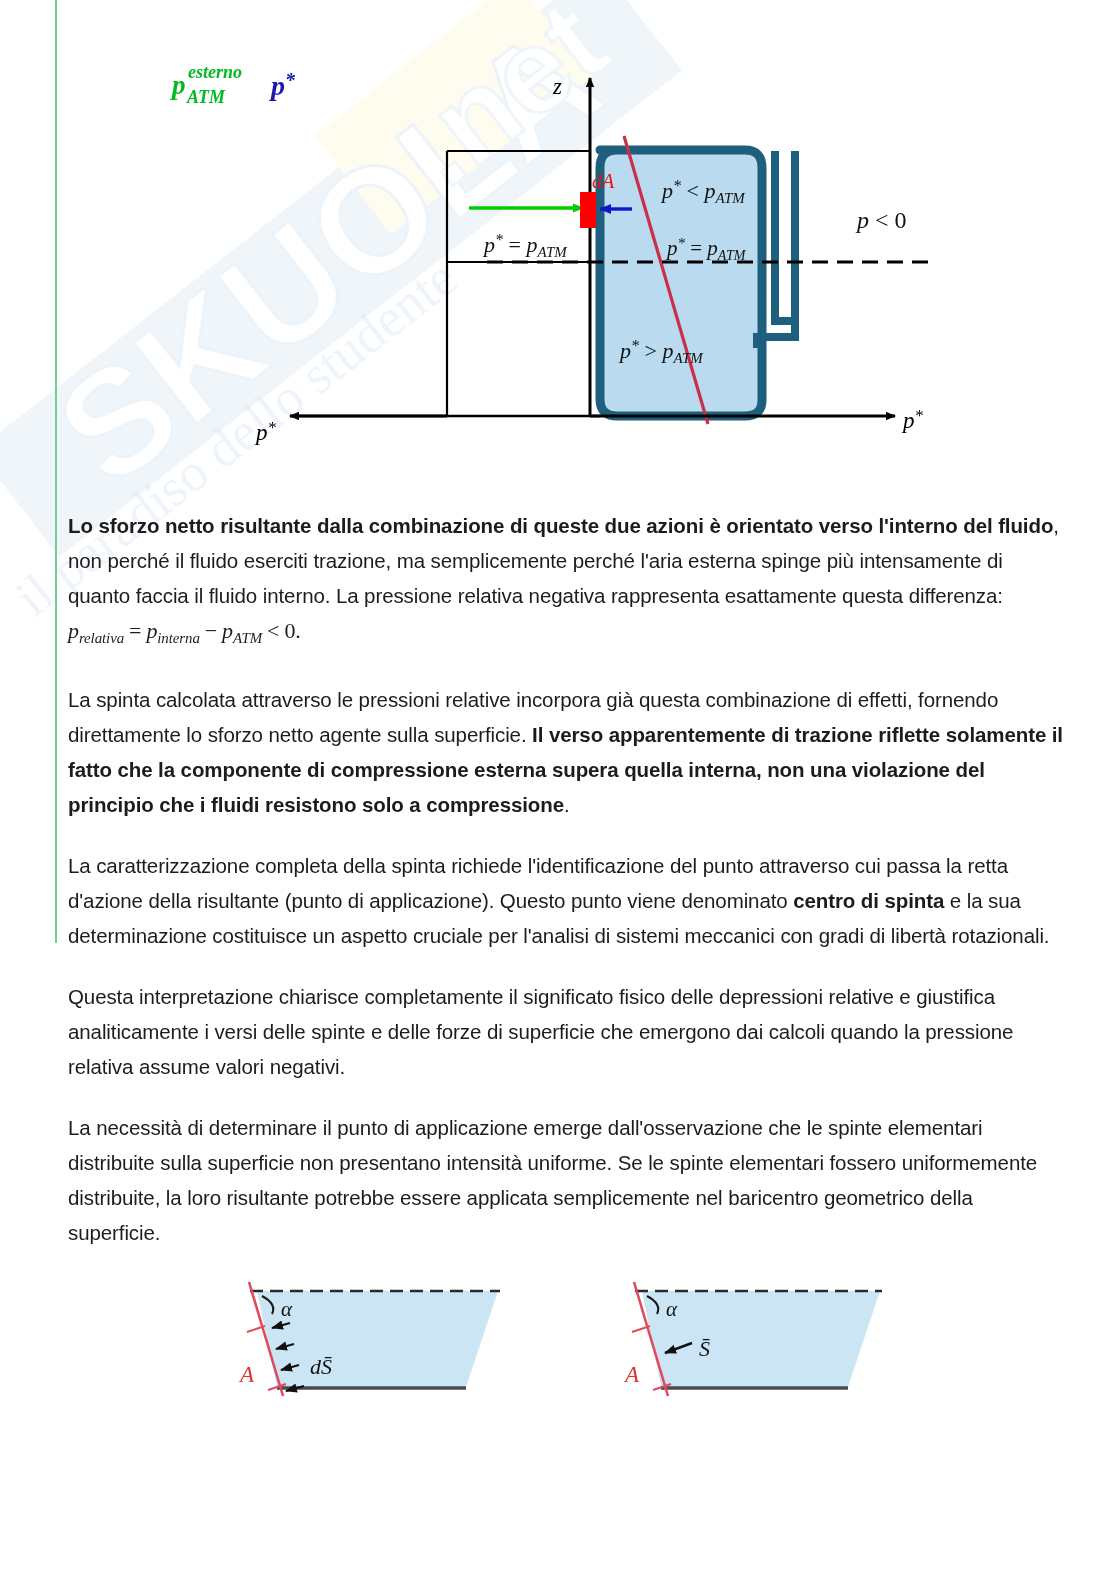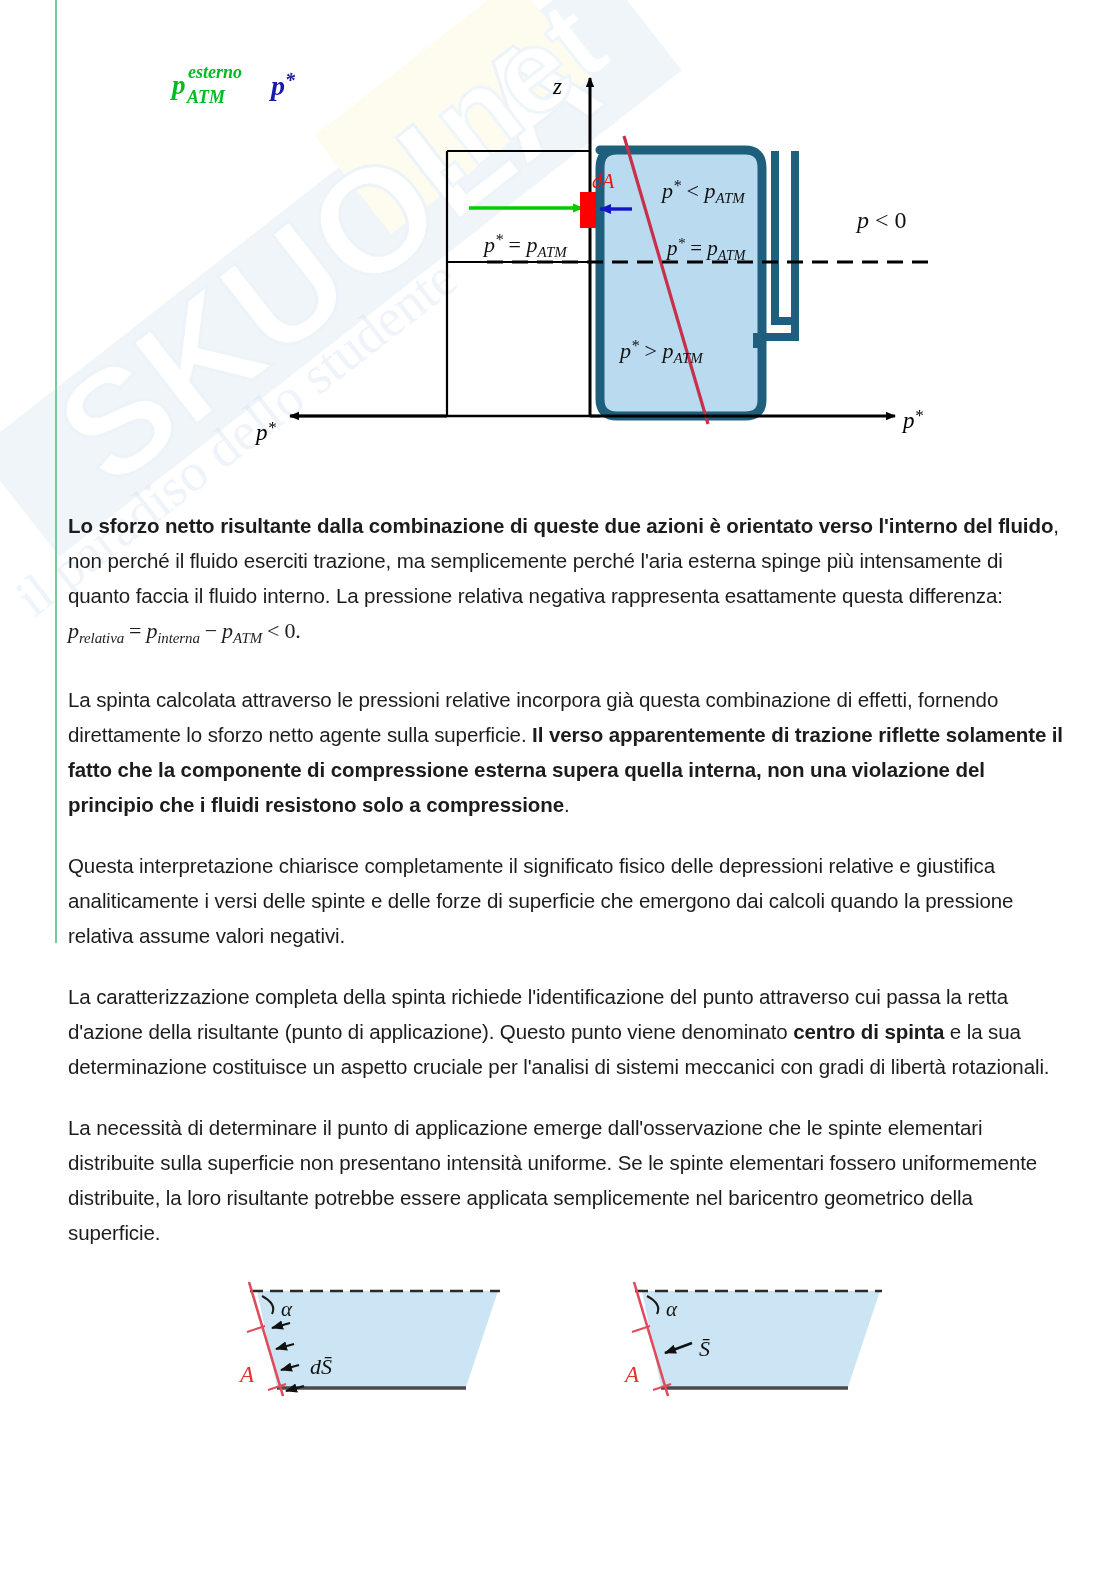--- a/index.html
+++ b/index.html
@@ -191,23 +191,23 @@
     p<tspan font-style="normal"> &lt; 0</tspan>
   </text>
 </svg>
 
 <div id="article">
 
   <p><b>Lo sforzo netto risultante dalla combinazione di queste due azioni è orientato verso l'interno del fluido</b><span>, non perché il fluido eserciti trazione, ma semplicemente perché l'aria esterna spinge più intensamente di quanto faccia il fluido interno. La pressione relativa negativa rappresenta esattamente questa differenza: </span><span class="mathi"><span>p</span><sub>relativa</sub><span class="mathop">=</span><span>p</span><sub>interna</sub><span class="mathop">−</span><span>p</span><sub>ATM</sub><span class="mathop">&lt;</span><span class="mathn">0.</span></span></p>
 
   <p><span>La spinta calcolata attraverso le pressioni relative incorpora già questa combinazione di effetti, fornendo direttamente lo sforzo netto agente sulla superficie. </span><b>Il verso apparentemente di trazione riflette solamente il fatto che la componente di compressione esterna supera quella interna, non una violazione del principio che i fluidi resistono solo a compressione</b><span>.</span></p>
 
+  <p><span>La caratterizzazione completa della spinta richiede l'identificazione del punto attraverso cui passa la retta d'azione della risultante (punto di applicazione). Questo punto viene denominato </span><b>centro di spinta</b><span> e la sua determinazione costituisce un aspetto cruciale per l'analisi di sistemi meccanici con gradi di libertà rotazionali.</span></p>
+
   <p><span>Questa interpretazione chiarisce completamente il significato fisico delle depressioni relative e giustifica analiticamente i versi delle spinte e delle forze di superficie che emergono dai calcoli quando la pressione relativa assume valori negativi.</span></p>
-
-  <p><span>La caratterizzazione completa della spinta richiede l'identificazione del punto attraverso cui passa la retta d'azione della risultante (punto di applicazione). Questo punto viene denominato </span><b>centro di spinta</b><span> e la sua determinazione costituisce un aspetto cruciale per l'analisi di sistemi meccanici con gradi di libertà rotazionali.</span></p>
 
   <p><span>La necessità di determinare il punto di applicazione emerge dall'osservazione che le spinte elementari distribuite sulla superficie non presentano intensità uniforme. Se le spinte elementari fossero uniformemente distribuite, la loro risultante potrebbe essere applicata semplicemente nel baricentro geometrico della superficie.</span></p>
 
 </div>
 
 <svg id="figure-bottom" viewBox="0 0 1116 150">
   <defs>
     <marker id="smallArr" markerWidth="13" markerHeight="13" refX="11" refY="4.6" orient="auto" markerUnits="userSpaceOnUse">
       <path d="M0,0 L12,4.6 L0,9.2 z" fill="#111111"></path>
     </marker>

